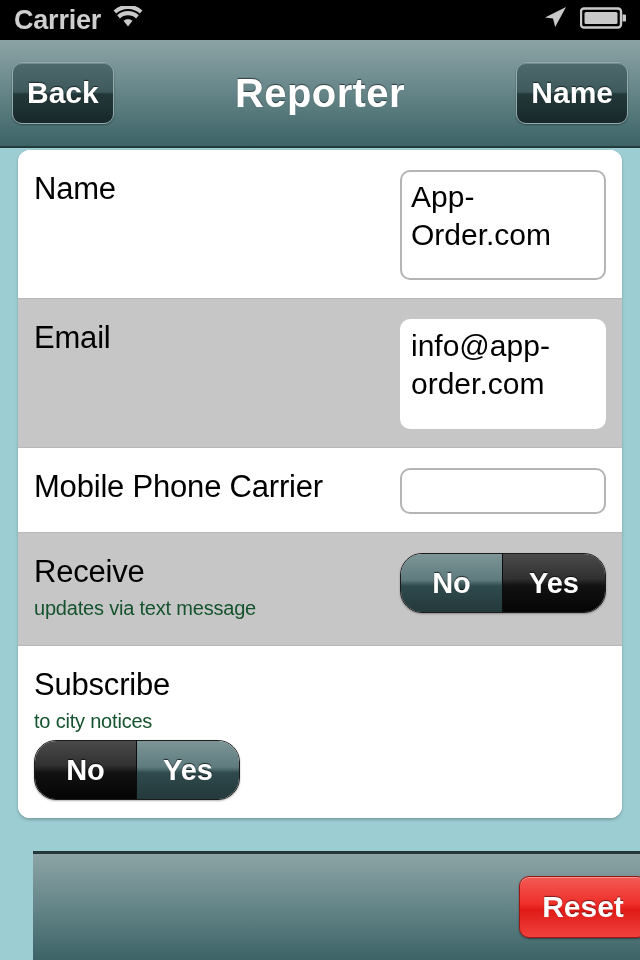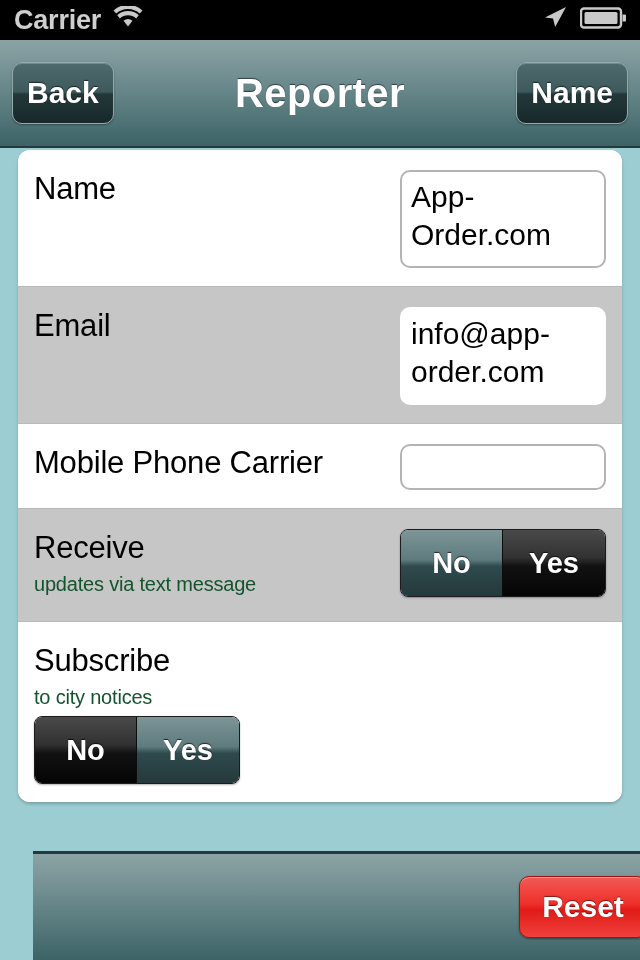--- a/index.html
+++ b/index.html
@@ -155,21 +155,21 @@
     justify-content: flex-start;
   }
 
   .text-input {
     width: 206px;
     min-height: 42px;
     background: #ffffff;
     border: 2px solid #b4b4b4;
     border-radius: 10px;
     box-sizing: border-box;
-    padding: 6px 9px 12px 9px;
+    padding: 6px 9px 24px 9px;
     color: #000000;
     font-family: "Liberation Sans", sans-serif;
     font-size: 30px;
     line-height: 38px;
     word-break: break-word;
     overflow-wrap: break-word;
     cursor: text;
   }
   .text-input.borderless {
     border: 2px solid #ffffff;
@@ -177,22 +177,22 @@
   .text-input.empty {
     min-height: 46px;
     padding-top: 10px;
     padding-bottom: 10px;
   }
 
   
   .segmented {
     display: flex;
     width: 206px;
-    height: 68px;
-    border-radius: 8px;
+    height: 60px;
+    border-radius: 22px;
     overflow: hidden;
     border: 1px solid #1c1c1c;
     box-shadow: 0 1px 2px rgba(0,0,0,0.3);
     box-sizing: border-box;
     cursor: pointer;
   }
   .seg {
     flex: 1 1 50%;
     display: flex;
     align-items: center;

